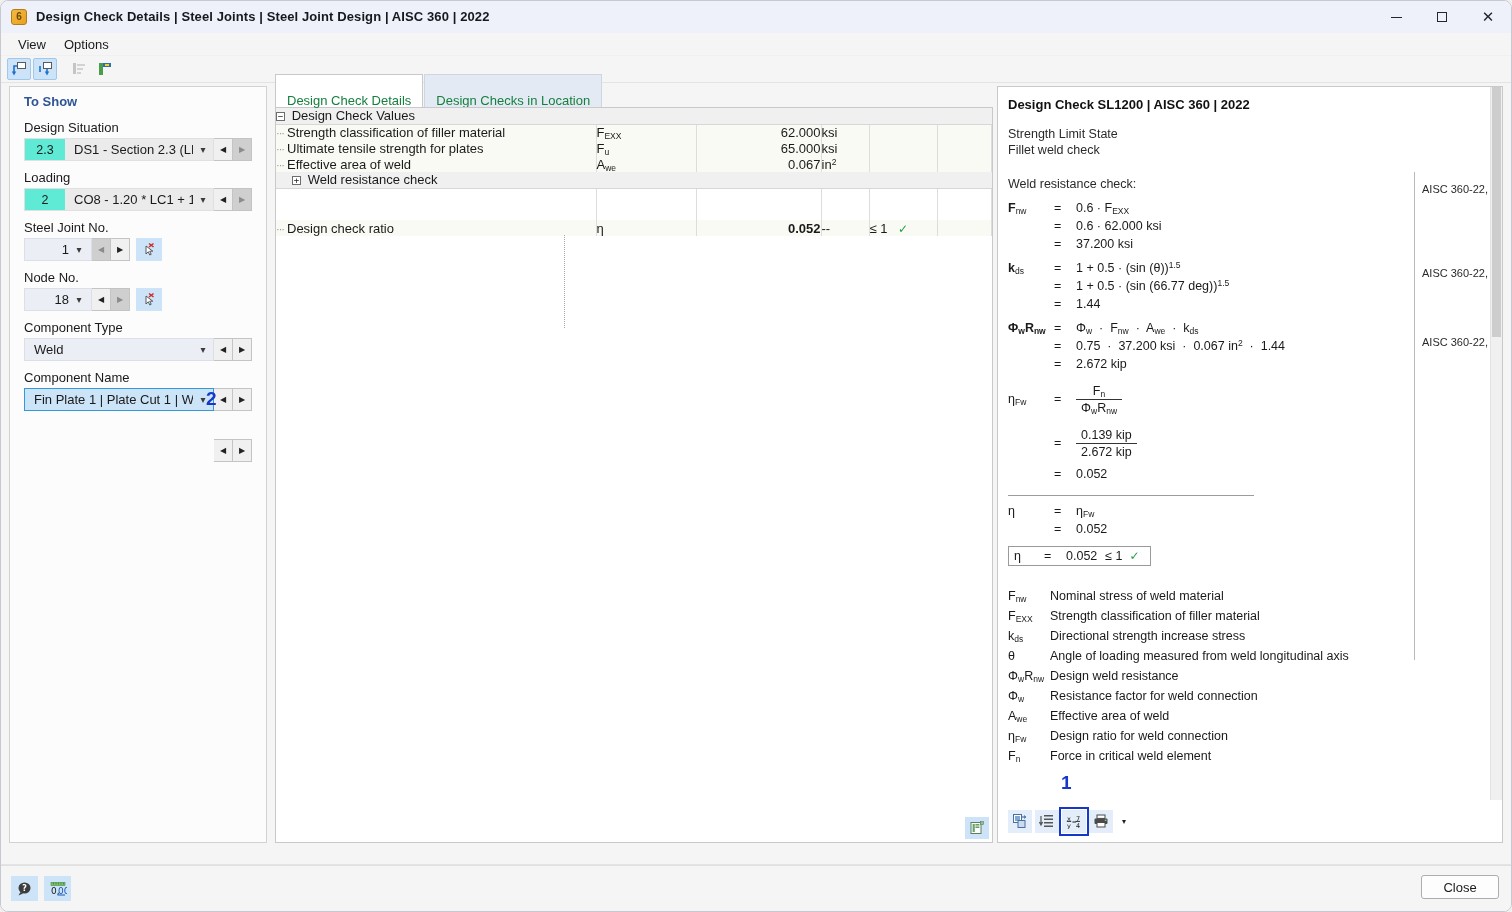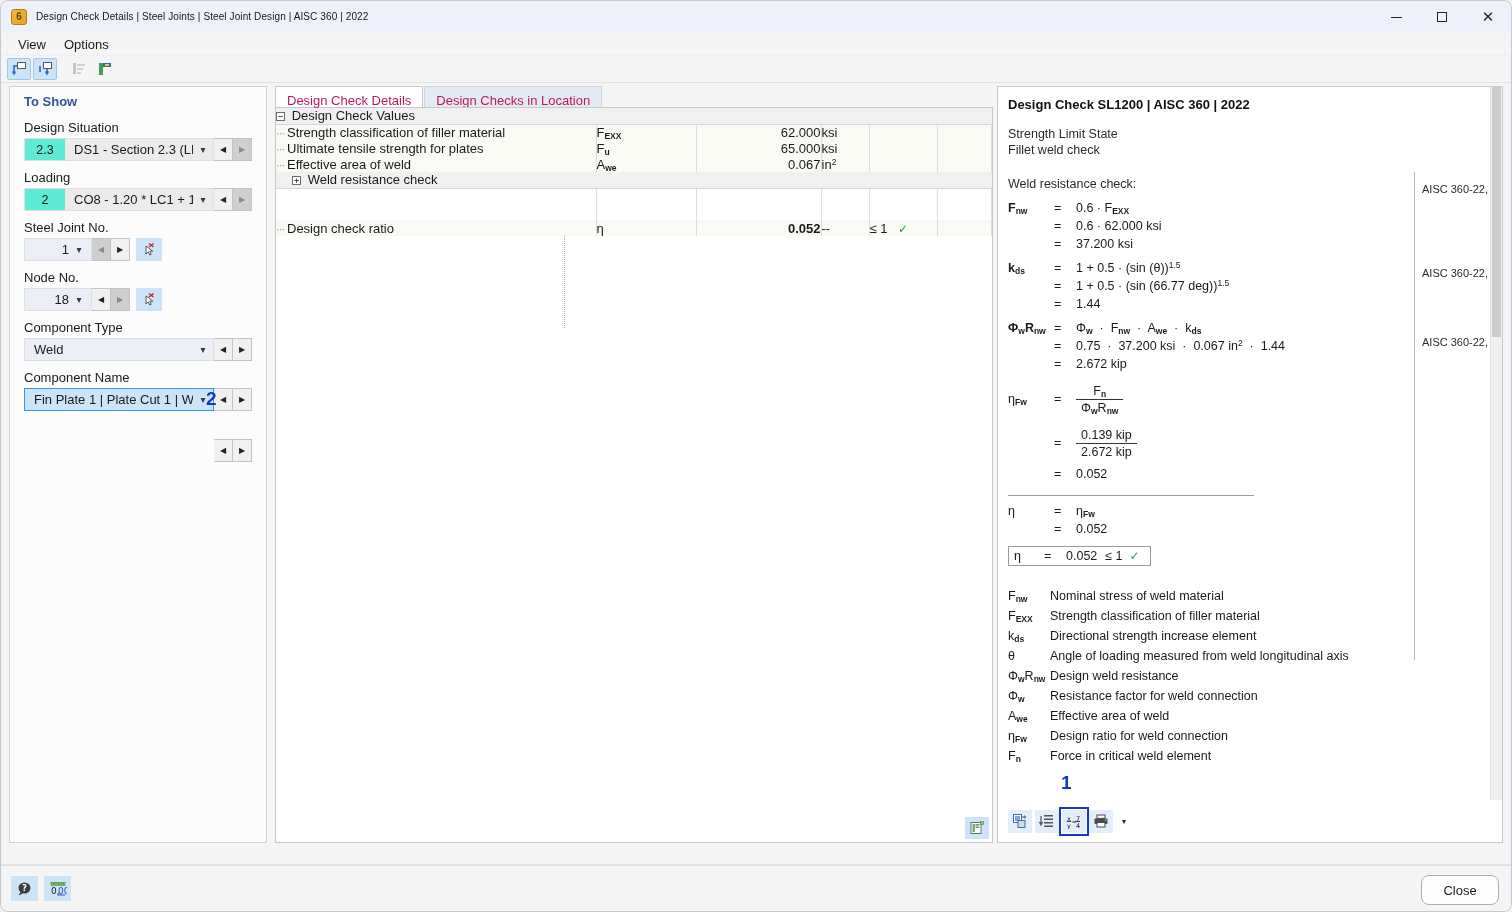--- a/index.html
+++ b/index.html
@@ -30,21 +30,21 @@
     position: relative;
   }
   #app-icon {
     width: 16px; height: 16px; margin-left: 10px; margin-right: 9px;
     border-radius: 3px;
     background: linear-gradient(135deg,#f4b942 0%,#e8a020 100%);
     border: 1px solid #b07d18;
     display: flex; align-items: center; justify-content: center;
     font-size: 10px; font-weight: bold; color: #6b4a05; line-height: 1;
   }
-  #title-text { font-size: 10px; color: #16181d; letter-spacing: .1px; }
+  #title-text { font-size: 13px; color: #16181d; letter-spacing: .1px; font-weight: bold; }
   #win-buttons { position: absolute; right: 0; top: 0; height: 32px; display: flex; }
   .win-btn {
     width: 46px; height: 32px; display: flex; align-items: center; justify-content: center;
     color: #25262b;
   }
   .wb-min { width: 11px; height: 1px; background: #25262b; }
   .wb-max { width: 10px; height: 10px; border: 1.4px solid #25262b; }
   .wb-close { font-size: 15px; line-height: 1; font-family: "DejaVu Sans", sans-serif; }
 
   
@@ -135,23 +135,23 @@
     position: absolute; font-size: 19px; font-weight: bold;
     color: #1638c8; font-family: "Liberation Sans", sans-serif;
   }
 
   
   #center-panel {
     position: absolute; left: 274px; top: 3px; right: 518px; bottom: 22px;
   }
   #tabs { display: flex; height: 21px; align-items: flex-end; }
   .tab {
-    height: 21px; line-height: 20px; padding: 4px 11px; font-size: 13px;
+    height: 21px; line-height: 20px; padding: 16px 11px; font-size: 13px;
     background: #e4eaf4; border: 1px solid #cfd6e3; border-bottom: none;
-    color: #be185d; margin-right: 1px;
+    color: #15803d; margin-right: 1px;
   }
   .tab.active { background: #ffffff; border-color: #c9c9c9; position: relative; z-index: 3; }
   #tree-area {
     position: absolute; left: 0; top: 21px; right: 0; bottom: 0;
     background: #ffffff; border: 1px solid #c9c9c9;
     overflow: hidden;
   }
   .tree-table { width: 100%; border-collapse: collapse; table-layout: fixed; }
   .tree-table td {
     font-size: 13px; height: 16px; padding: 0; vertical-align: middle;
@@ -202,21 +202,21 @@
     border-left: 1px solid #b9b9b9;
   }
   .ref-note {
     position: absolute; left: 424px; font-size: 11px; color: #2a2a2a;
     white-space: nowrap;
   }
   .eq { display: flex; align-items: center; font-size: 12.5px; color: #1a1a1a; margin-top: 4px; }
   .eq .lhs { width: 46px; flex: none; }
   .eq .op { width: 22px; flex: none; text-align: left; }
   .eq .rhs { white-space: nowrap; }
-  sub { font-size: 8.5px; vertical-align: baseline; position: relative; bottom: -2px; font-weight: bold; }
+  sub { font-size: 8.5px; vertical-align: baseline; position: relative; bottom: -2px; }
   sup { font-size: 8.5px; vertical-align: baseline; position: relative; bottom: 4px; }
   .frac { display: inline-flex; flex-direction: column; align-items: center; vertical-align: middle; }
   .frac .num { padding: 0 5px 1px 5px; }
   .frac .den { padding: 1px 5px 0 5px; border-top: 1px solid #333; }
   .hr-sep { height: 0; border-top: 1px solid #9c9c9c; margin: 14px 0 0 0; width: 246px; }
   .box-result {
     display: inline-flex; align-items: center; border: 1px solid #9a9a9a;
     padding: 2px 10px 2px 5px; font-size: 12.5px; margin-top: 10px;
   }
   .legend { margin-top: 20px; }
@@ -238,22 +238,22 @@
   #footer {
     position: absolute; left: 0; right: 0; bottom: 0; height: 46px;
     background: #f5f5f5; border-top: 1px solid #e0e0e0;
   }
   #footer-left { position: absolute; left: 10px; top: 10px; display: flex; gap: 6px; }
   .fbtn {
     width: 27px; height: 25px; background: #cde3f7; display: flex;
     align-items: center; justify-content: center; border: 1px solid #cde3f7;
   }
   #close-btn {
-    position: absolute; right: 12px; top: 9px; width: 78px; height: 30px;
-    background: #fdfdfd; border: 1px solid #adadad; border-radius: 8px;
+    position: absolute; right: 12px; top: 9px; width: 78px; height: 24px;
+    background: #fdfdfd; border: 1px solid #adadad; border-radius: 3px;
     display: flex; align-items: center; justify-content: center; font-size: 13px;
   }
   .spacer-line { position:absolute; left: 0; right: 0; bottom: 46px; height: 1px; background: #e4e4e4; }
 </style>
 </head>
 <body>
 
 <div id="app">
 
   <div id="titlebar">
@@ -646,21 +646,21 @@
           <div class="leg-row">
             <span class="leg-sym">F<sub>nw</sub></span>
             <span>Nominal stress of weld material</span>
           </div>
           <div class="leg-row">
             <span class="leg-sym">F<sub>EXX</sub></span>
             <span>Strength classification of filler material</span>
           </div>
           <div class="leg-row">
             <span class="leg-sym">k<sub>ds</sub></span>
-            <span>Directional strength increase element</span>
+            <span>Directional strength increase stress</span>
           </div>
           <div class="leg-row">
             <span class="leg-sym">θ</span>
             <span>Angle of loading measured from weld longitudinal axis</span>
           </div>
           <div class="leg-row">
             <span class="leg-sym">Φ<sub>w</sub>R<sub>nw</sub></span>
             <span>Design weld resistance</span>
           </div>
           <div class="leg-row">

